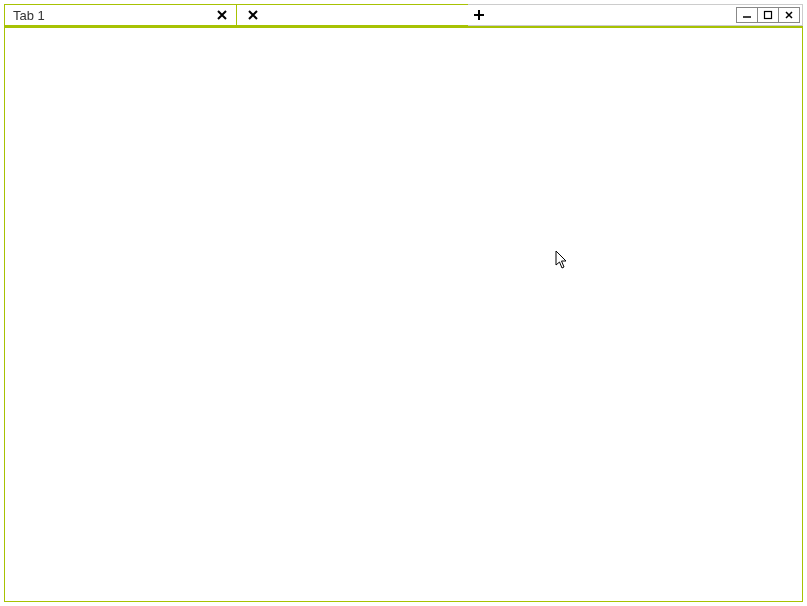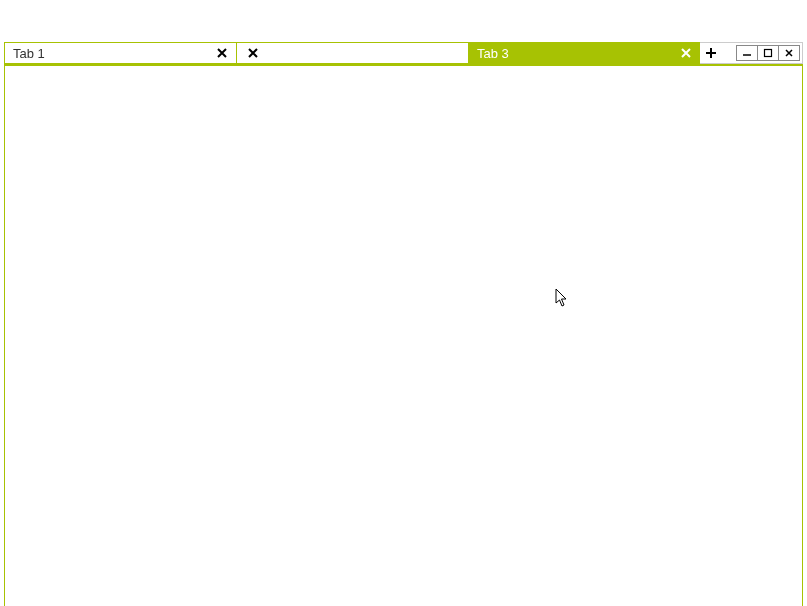--- a/index.html
+++ b/index.html
@@ -14,21 +14,20 @@
     .window {
       width: 807px;
       height: 606px;
       padding: 4px;
       background: #fff;
     }
     .titlebar {
       display: flex;
       align-items: stretch;
       height: 22px;
-      margin-top: 38px;
     }
     .tabs {
       display: flex;
       flex: 0 0 auto;
     }
     .tab {
       display: flex;
       align-items: center;
       justify-content: space-between;
       width: 232px;
@@ -133,30 +132,20 @@
       <div class="tab">
         <span class="close">
           <span>
             <svg width="10" height="10" viewBox="0 0 10 10">
                 <path d="M1 1 L9 9 M9 1 L1 9" stroke="#000" stroke-width="2" fill="none"></path>
               </svg>
           </span>
         </span>
       </div>
 
-      <div class="tab active">
-        <span class="label">Tab 3</span>
-        <span class="close">
-          <span>
-            <svg width="10" height="10" viewBox="0 0 10 10">
-                <path d="M1 1 L9 9 M9 1 L1 9" stroke="#fff" stroke-width="2" fill="none"></path>
-              </svg>
-          </span>
-        </span>
-      </div>
 
     </div>
 
     <div class="add-tab">
       <span>
         <svg width="12" height="12" viewBox="0 0 12 12">
             <path d="M6 1 V11 M1 6 H11" stroke="#000" stroke-width="2" fill="none"></path>
           </svg>
       </span>
     </div>

